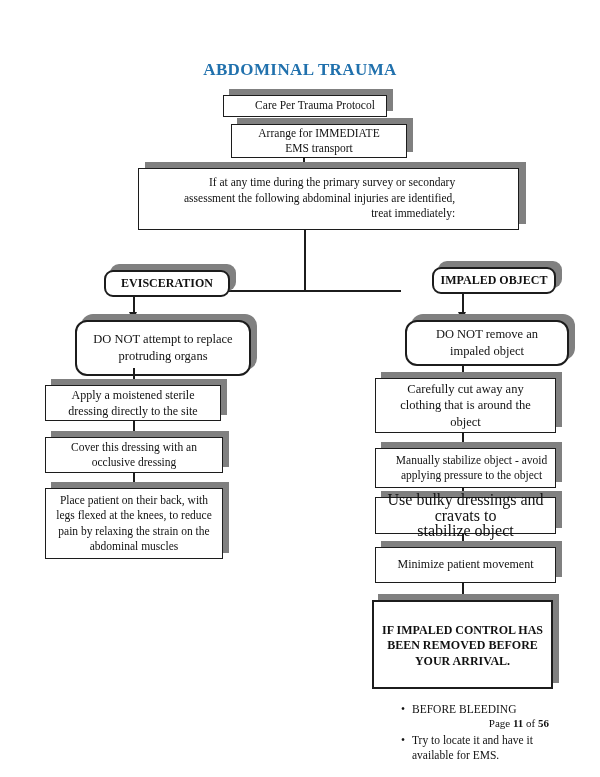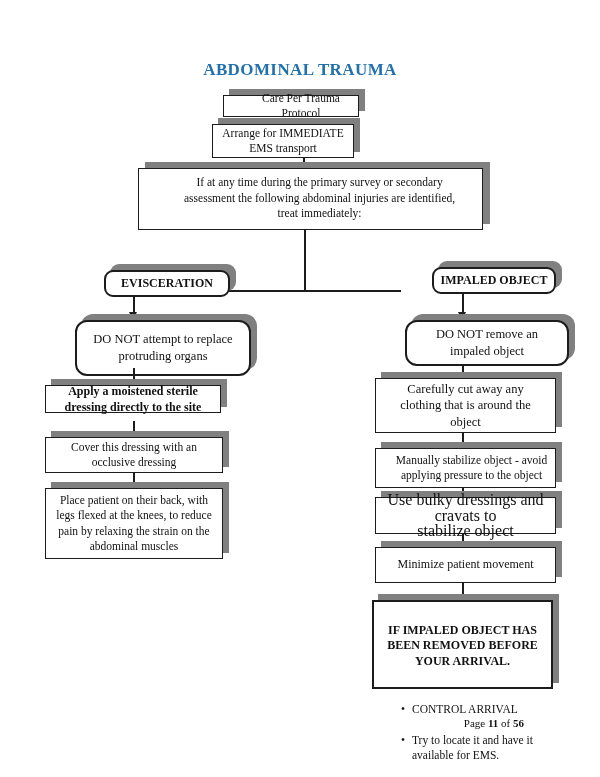--- a/index.html
+++ b/index.html
@@ -14,31 +14,31 @@
   }
   .box{
     position:absolute;box-sizing:border-box;background:#fff;
     border:1.5px solid var(--line_black,#1c1c1c);
     box-shadow:6px -6px 0 0 var(--shadow_gray,#808080);
     display:flex;align-items:center;justify-content:center;
     text-align:center;white-space:pre-line;
     font-size:11.5px;line-height:15.5px;
   }
   .round{border-radius:10px;border-width:2px;margin-left:32px;}
-  .b-care{left:223px;top:95px;width:136px;height:22px;padding-left:20px;}
-  .b-arrange{left:212px;top:124px;width:142px;height:34px;line-height:15px;}
+  .b-care{left:223px;top:95px;width:164px;height:22px;padding-left:20px;}
+  .b-arrange{left:231px;top:124px;width:176px;height:34px;line-height:15px;}
   .b-wide{
-    left:138px;top:168px;width:345px;height:62px;
-    justify-content:flex-start;align-items:flex-start;text-align:center;
+    left:138px;top:168px;width:381px;height:62px;
+    justify-content:flex-start;align-items:flex-start;text-align:right;
     padding:6px 8px 0 45px;box-shadow:7px -6px 0 0 var(--shadow_gray,#808080);
   }
   .b-evisc{left:72px;top:270px;width:126px;height:27px;font-weight:bold;font-size:12px;border-radius:9px;}
   .b-impaled{left:400px;top:267px;width:124px;height:27px;font-weight:bold;font-size:12px;border-radius:9px;}
   .b-l1{left:43px;top:320px;width:176px;height:56px;font-size:12.5px;line-height:17px;border-radius:12px;}
-  .b-l2{left:45px;top:385px;width:176px;height:28px;font-size:12px;line-height:16px;font-weight:bold;}
+  .b-l2{left:45px;top:385px;width:176px;height:36px;font-size:12px;line-height:16px;}
   .b-l3{left:45px;top:437px;width:178px;height:36px;}
   .b-l4{left:45px;top:488px;width:178px;height:71px;}
   .b-r1{left:373px;top:320px;width:164px;height:46px;font-size:12.5px;line-height:17px;border-radius:12px;}
   .b-r2{left:375px;top:378px;width:181px;height:55px;font-size:12.5px;line-height:16.5px;}
   .b-r3{left:375px;top:448px;width:181px;height:40px;padding-left:12px;}
   .b-r4{left:375px;top:497px;width:181px;height:37px;font-size:16px;}
   .b-r5{left:375px;top:547px;width:181px;height:36px;font-size:12px;}
   .b-r6{left:372px;top:600px;width:181px;height:89px;display:block;text-align:center;padding-top:5px;border-width:2px;}
   .warn-heading{font-weight:bold;font-size:12px;line-height:15.5px;white-space:pre-line;}
   .warn-list{list-style:none;margin:2px 0 0;padding:0 0 0 20px;text-align:left;}
@@ -55,21 +55,21 @@
   .ahl{left:129px;top:312px;}
   .ahr{left:458px;top:312px;}
   .cl1{left:133px;top:368px;height:17px;}
   .cl2{left:133px;top:421px;height:16px;}
   .cl3{left:133px;top:473px;height:15px;}
   .cr1{left:462px;top:366px;height:12px;}
   .cr2{left:462px;top:433px;height:15px;}
   .cr3{left:462px;top:488px;height:9px;}
   .cr4{left:462px;top:534px;height:13px;}
   .cr5{left:462px;top:583px;height:17px;}
-  .footer{position:absolute;top:717px;left:0;width:524px;text-align:right;font-size:11px;}
+  .footer{position:absolute;top:717px;left:0;width:524px;text-align:right;font-size:11px;padding-left:25px;}
 </style>
 </head>
 <body>
 
 <div class="page">
 
   <h1 class="title">ABDOMINAL TRAUMA</h1>
 
   <div class="box b-care">Care Per Trauma Protocol</div>
   <div class="box b-arrange">Arrange for IMMEDIATE
@@ -114,27 +114,27 @@
   <div class="box b-r3">Manually stabilize object - avoid
 applying pressure to the object</div>
   <div class="vline cr3"></div>
   <div class="box b-r4">Use bulky dressings and cravats to
 stabilize object</div>
   <div class="vline cr4"></div>
   <div class="box b-r5">Minimize patient movement</div>
   <div class="vline cr5"></div>
 
   <div class="box b-r6">
-    <div class="warn-heading">IF IMPALED OBJECT HAS
+    <div class="warn-heading">IF IMPALED CONTROL HAS
 BEEN REMOVED BEFORE
 YOUR ARRIVAL.</div>
     <ul class="warn-list">
       <li>
         <span class="dot">•</span>
-        <span>CONTROL ARRIVAL</span>
+        <span>BEFORE BLEEDING</span>
       </li>
       <li>
         <span class="dot">•</span>
         <span>Try to locate it and have it
 available for EMS.</span>
       </li>
     </ul>
   </div>
 
   <div class="footer">

